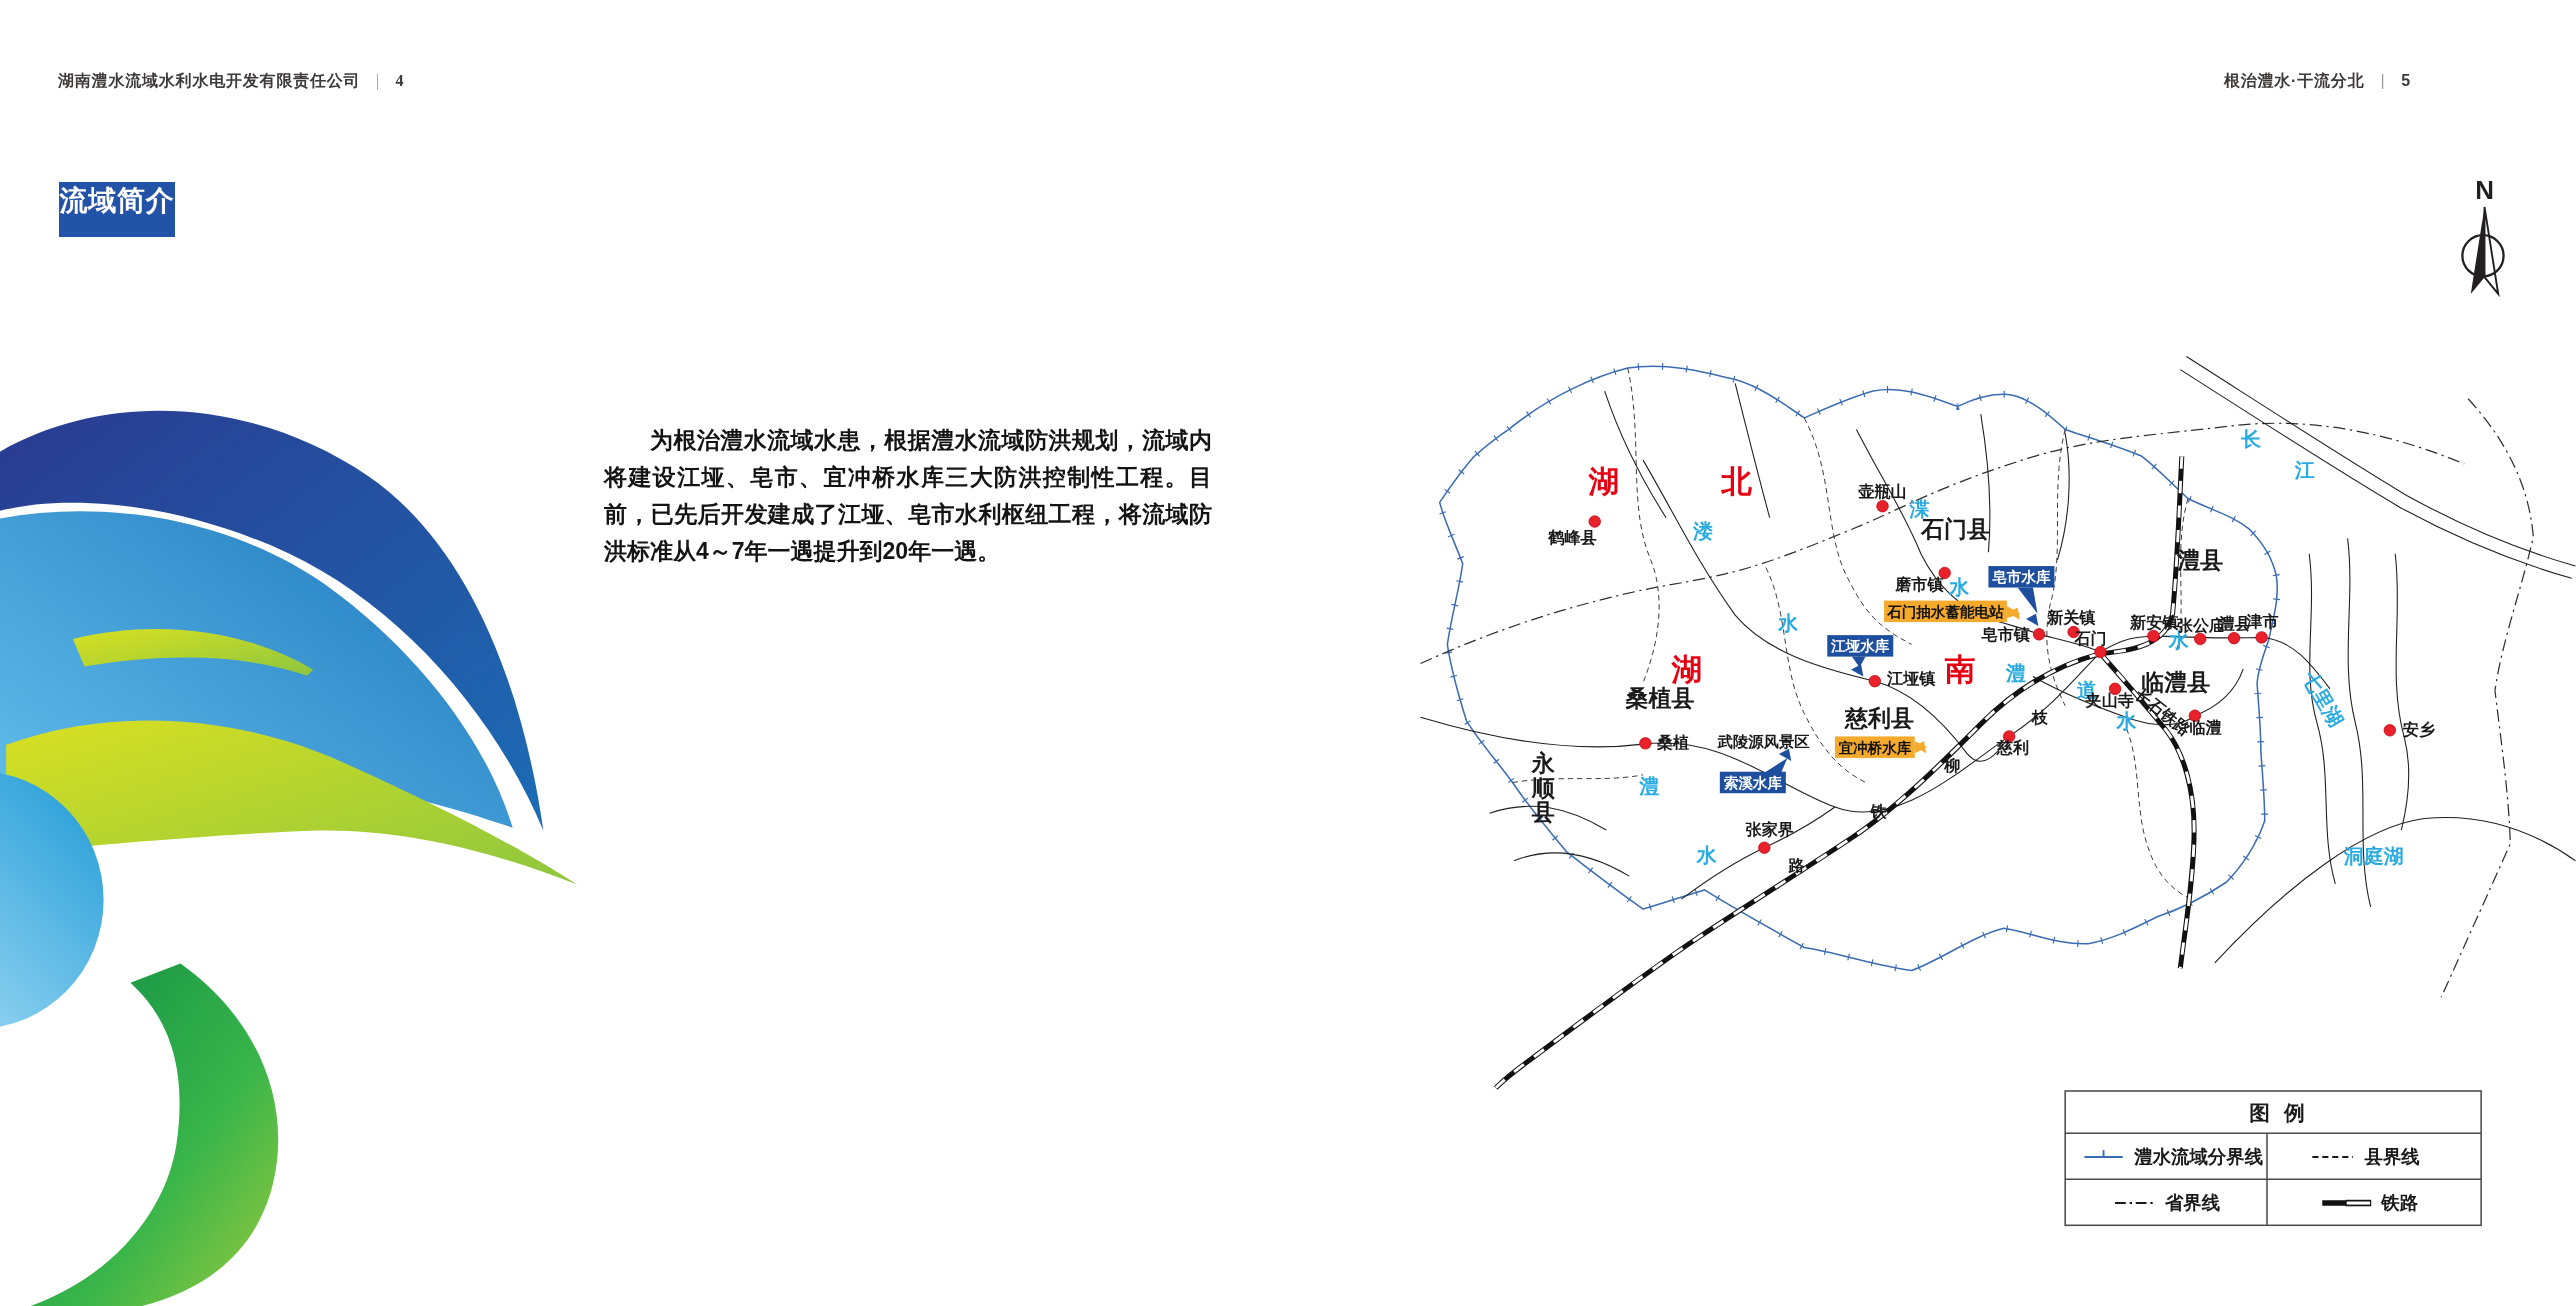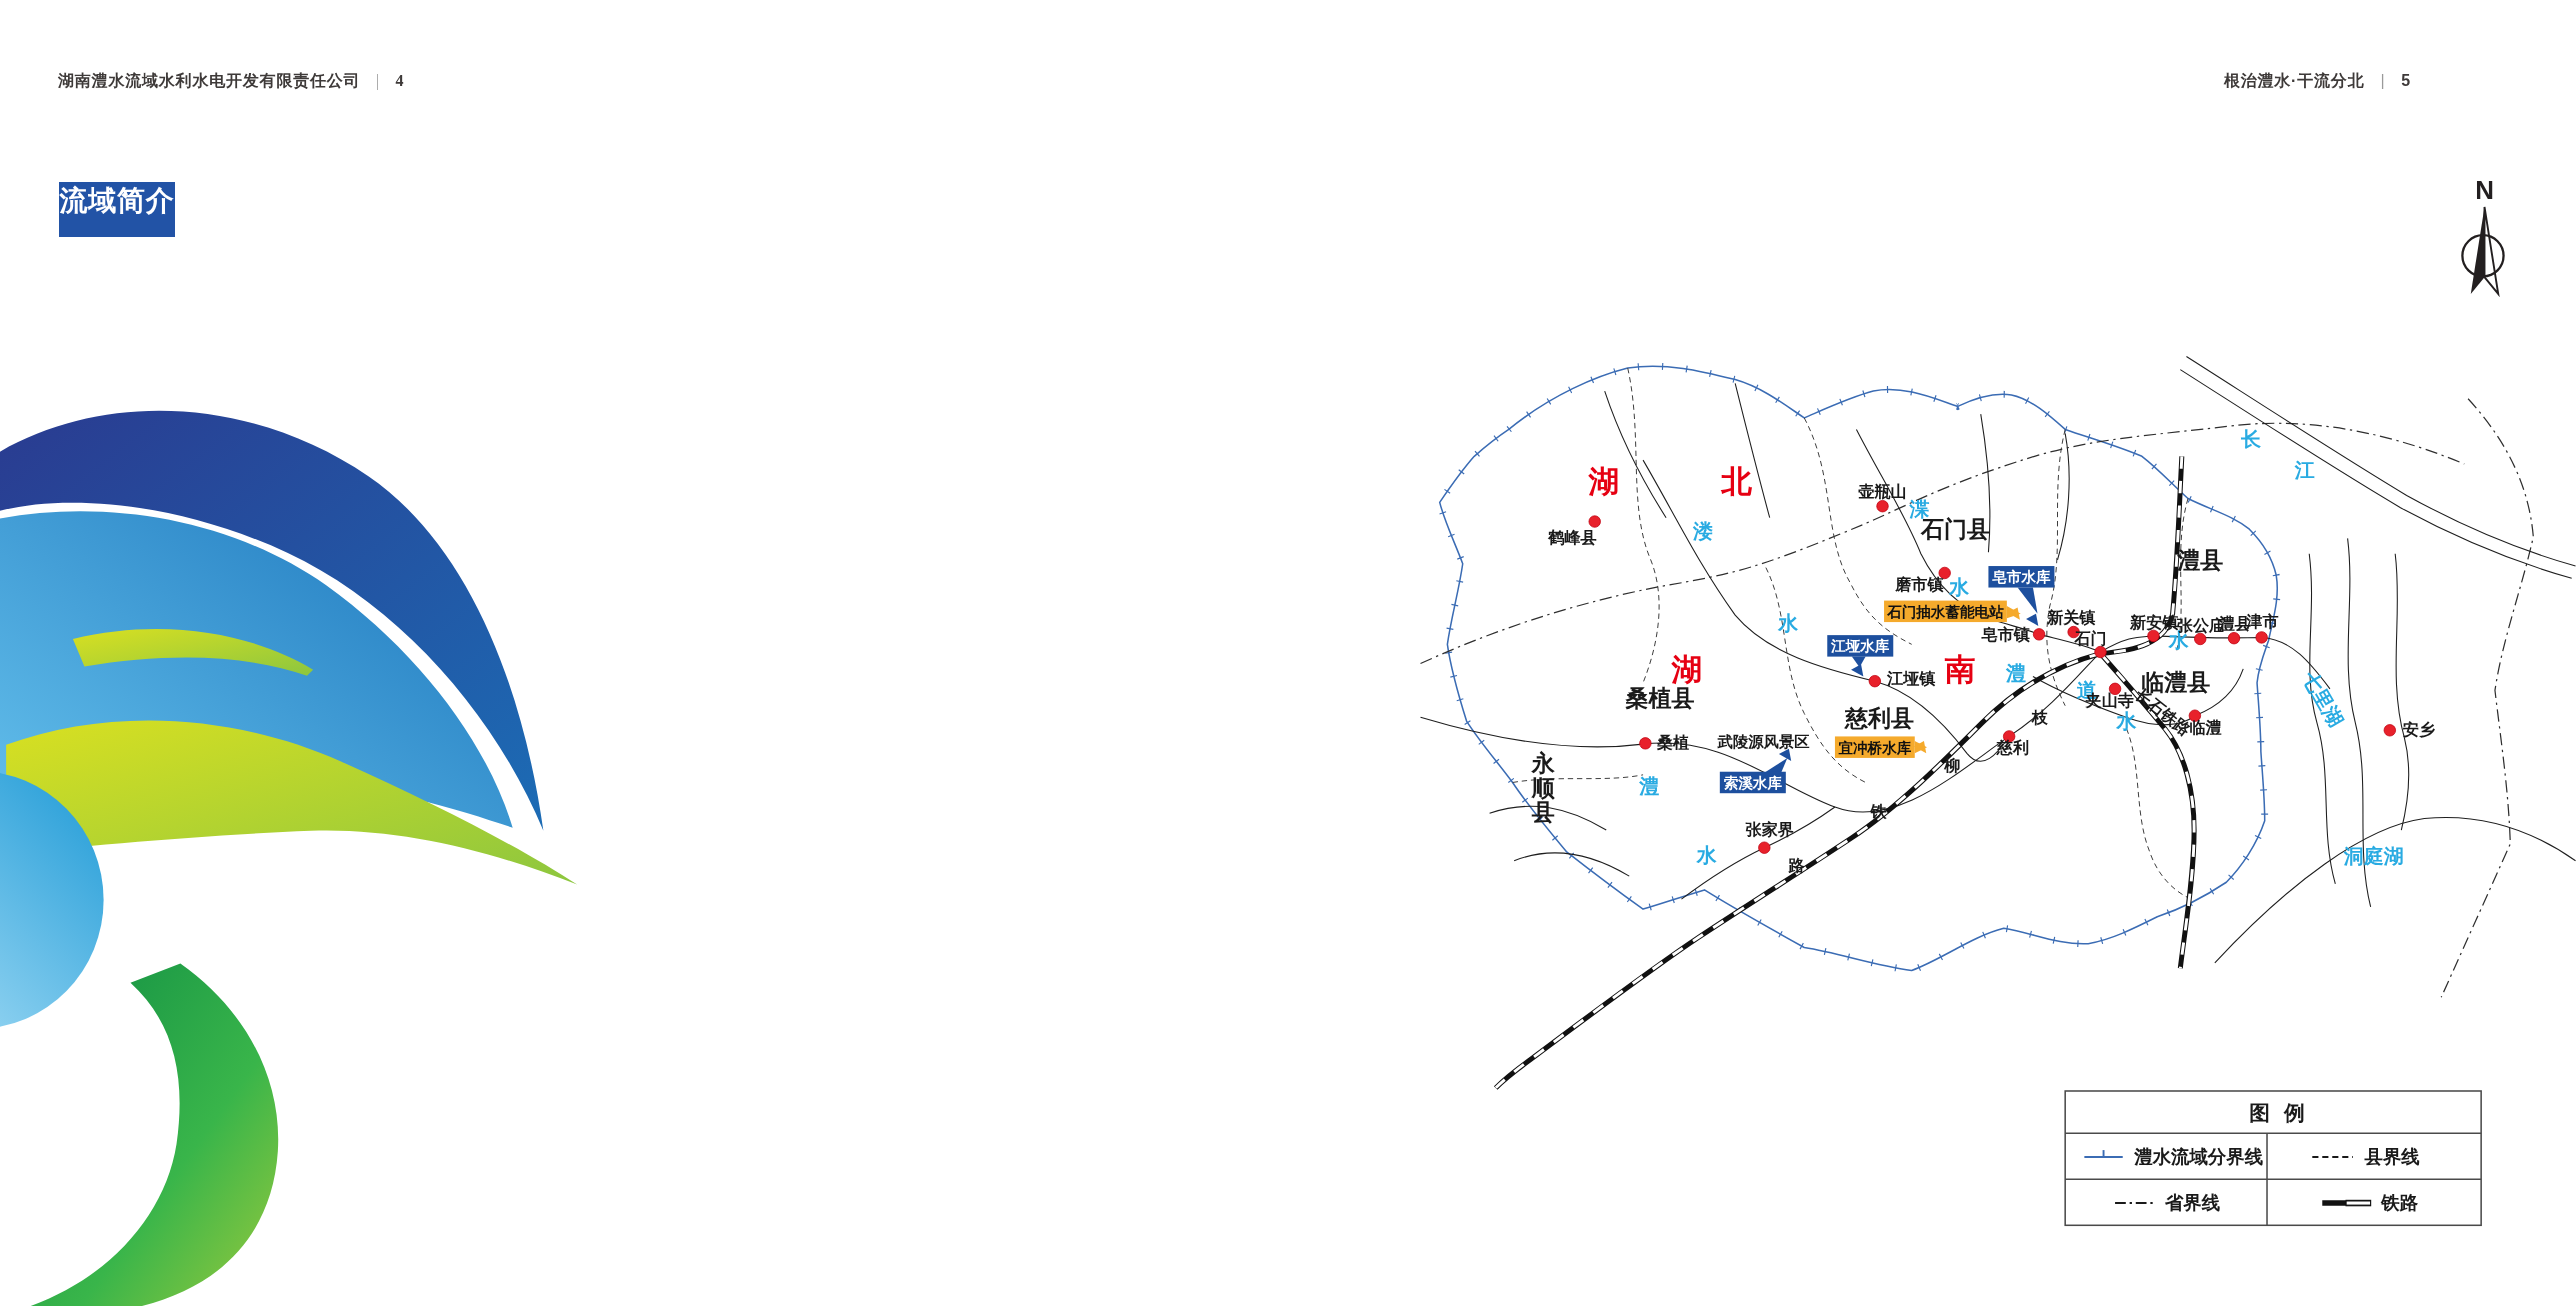--- a/index.html
+++ b/index.html
@@ -66,20 +66,21 @@
     <span>根治澧水·干流分北</span>
     <span class="div">|</span>
     <span>5</span>
   </div>
 
   <div id="section-title-box">
     <span>流域简介</span>
   </div>
 
   <div id="body-text">
+    <p>为根治澧水流域水患，根据澧水流域防洪规划，流域内将建设江垭、皂市、宜冲桥水库三大防洪控制性工程。目前，已先后开发建成了江垭、皂市水利枢纽工程，将流域防洪标准从4～7年一遇提升到20年一遇。</p>
   </div>
 
   <svg id="logo-svg" width="614" height="922" viewBox="0 0 800 1201">
     <defs>
       <linearGradient id="gBlue" x1="0" y1="0" x2="1" y2="1">
         <stop offset="0" stop-color="#2a3b90"></stop>
           <stop offset="1" stop-color="#1c6cb5"></stop>
       </linearGradient>
       <linearGradient id="gCyan" x1="0" y1="1" x2="1" y2="0">
         <stop offset="0" stop-color="#6ac6f0"></stop>

